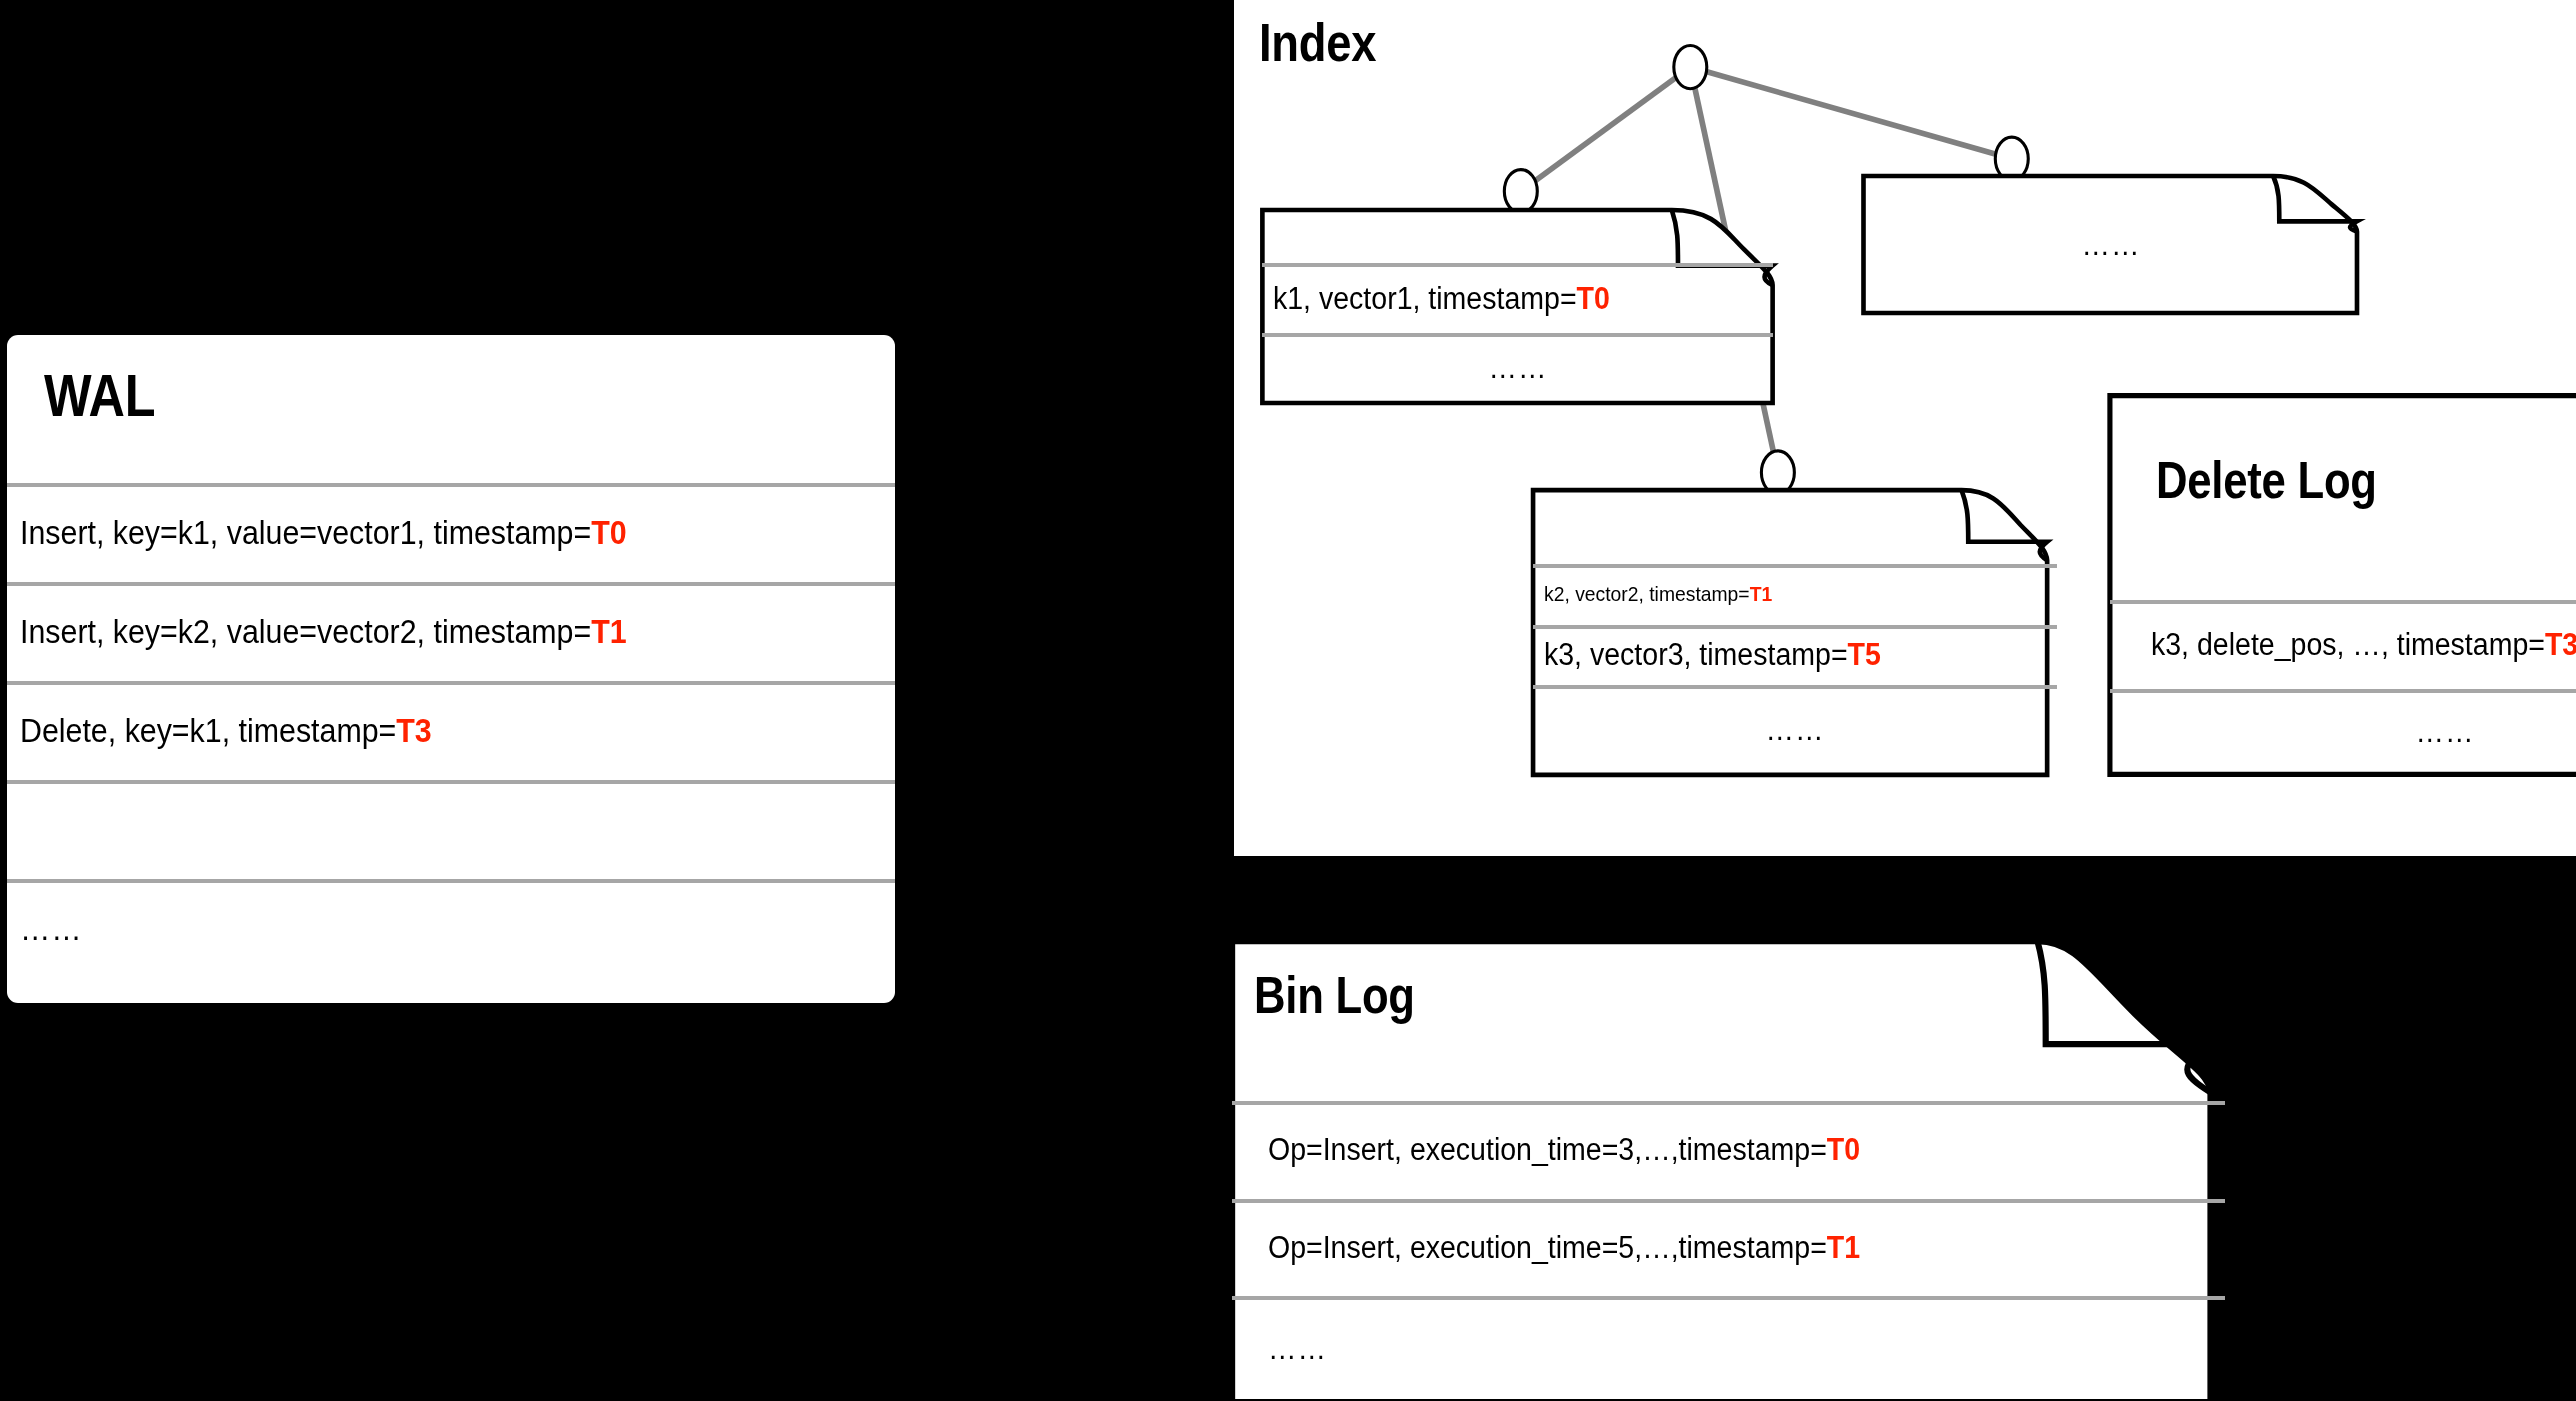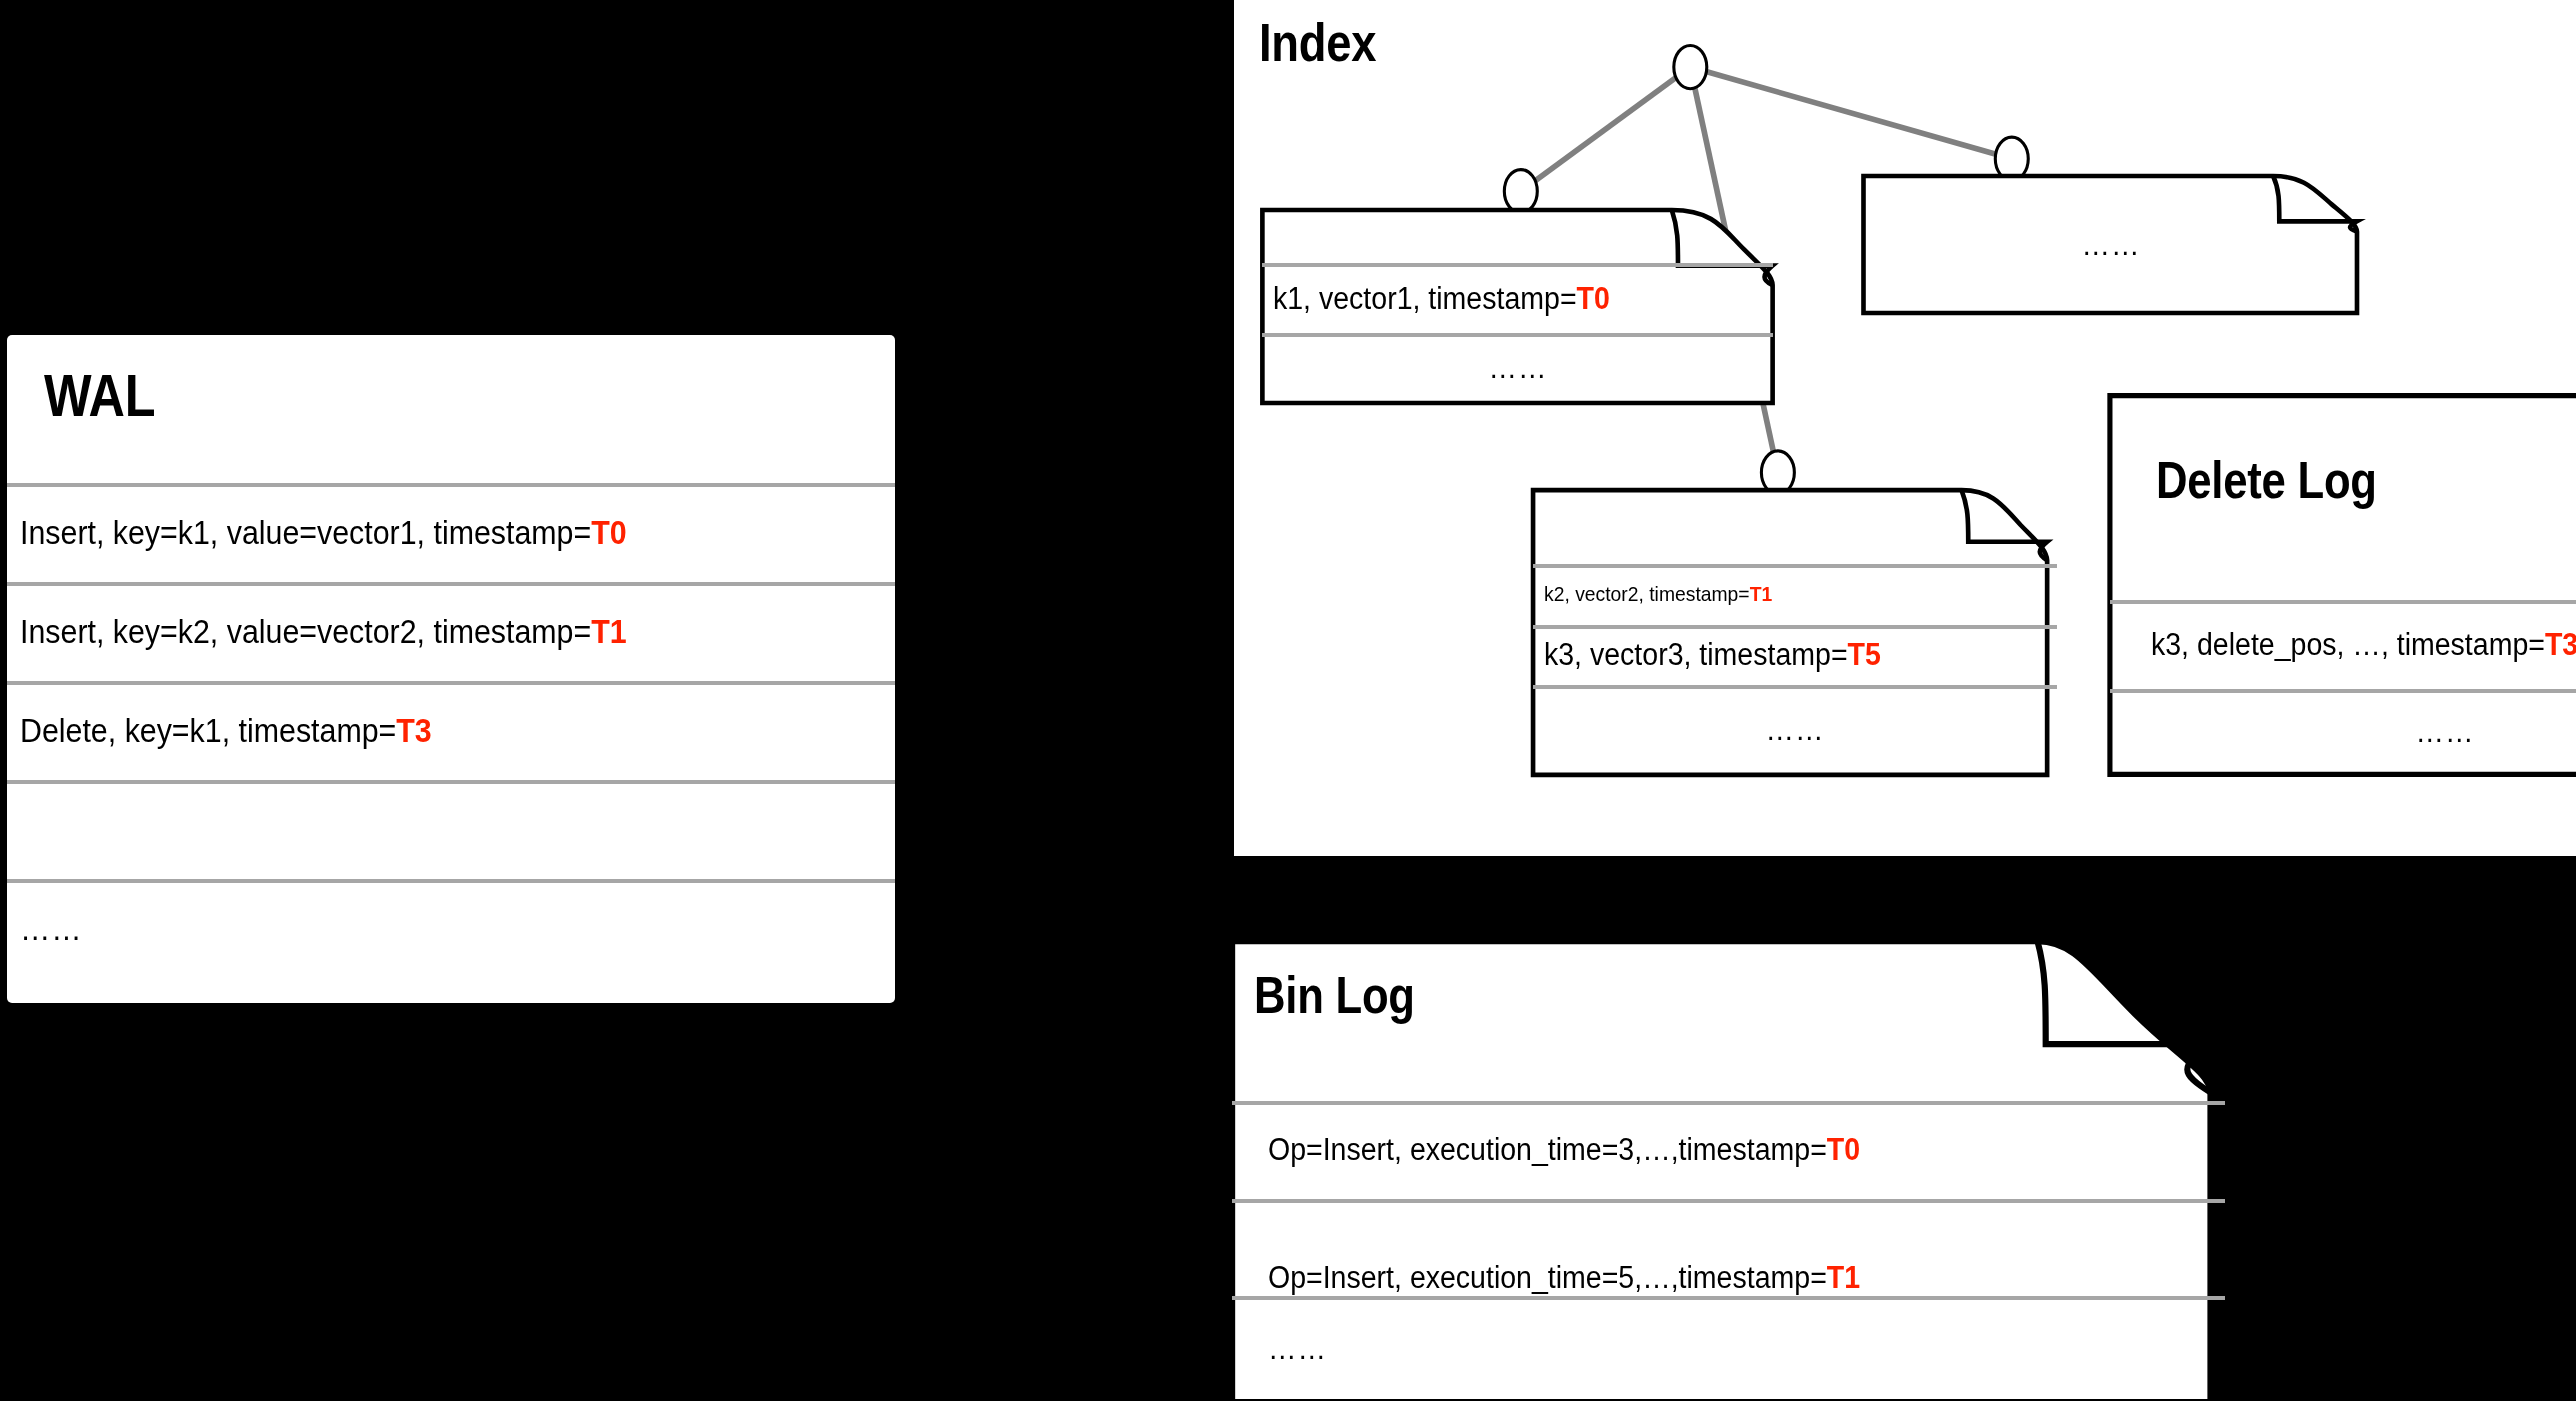--- a/index.html
+++ b/index.html
@@ -15,21 +15,21 @@
     overflow: hidden;
     font-family: "Liberation Sans", sans-serif;
   }
 
   
   .panel {
     position: absolute;
     background: #ffffff;
     box-sizing: border-box;
   }
-  .panel-rounded { border-radius: 5px; }
+  .panel-rounded { border-radius: 11px; }
 
   .panel-title {
     position: absolute;
     font-weight: bold;
     color: #000000;
     letter-spacing: -0.3px;
     white-space: nowrap;
     font-stretch: condensed;
     transform: scaleX(0.84);
     transform-origin: left center;
@@ -189,21 +189,21 @@
       <path d="M1570,6 C1586,64 1586,110 1586,206 L1906,206 C1846,250 1846,262 1906,300" fill="none" stroke="#000000" stroke-width="12"></path>
     </svg>
     <div class="doc-content">
       <div class="panel-title" style="left:25px; top:27px; font-size:52px;">Bin Log</div>
       <div class="divider" style="top:163px; left:3.1px; right:3.1px;"></div>
       <div class="divider" style="top:261px; left:3.1px; right:3.1px;"></div>
       <div class="divider" style="top:358px; left:3.1px; right:3.1px;"></div>
       <div class="row" style="position:absolute; left:3.1px; right:3.1px; top:163px; height:98px; padding-left:36px; font-size:31px;">
         <span class="txt"><span>Op=Insert, execution_time=3,…,timestamp=</span><span class="ts">T0</span></span>
       </div>
-      <div class="row" style="position:absolute; left:3.1px; right:3.1px; top:261px; height:97px; padding-left:36px; font-size:31px;align-items:flex-end;">
+      <div class="row" style="position:absolute; left:3.1px; right:3.1px; top:261px; height:97px; padding-left:36px; font-size:31px;">
         <span class="txt"><span>Op=Insert, execution_time=5,…,timestamp=</span><span class="ts">T1</span></span>
       </div>
       <div class="row" style="position:absolute; left:3.1px; right:3.1px; top:358px; height:106px; padding-left:36px; font-size:31px;">
         <span class="txt dots">……</span>
       </div>
     </div>
   </div>
 
 </div>
 

